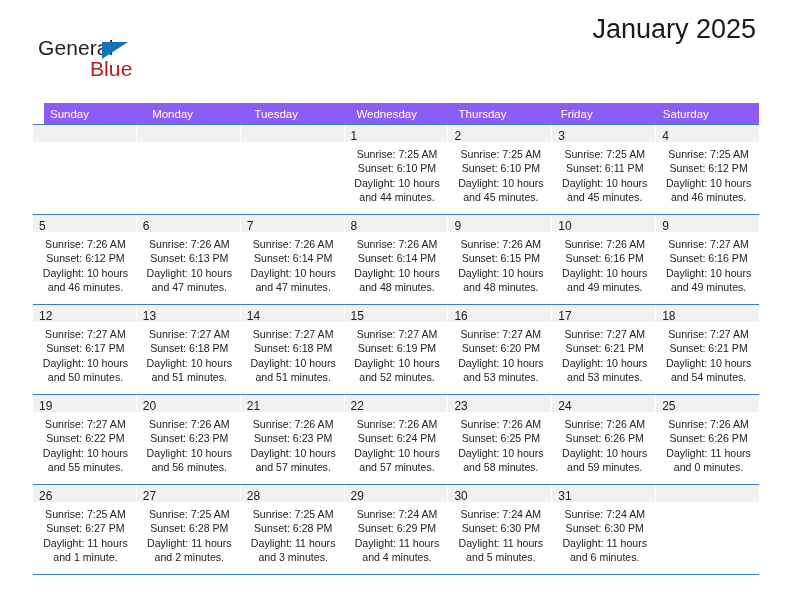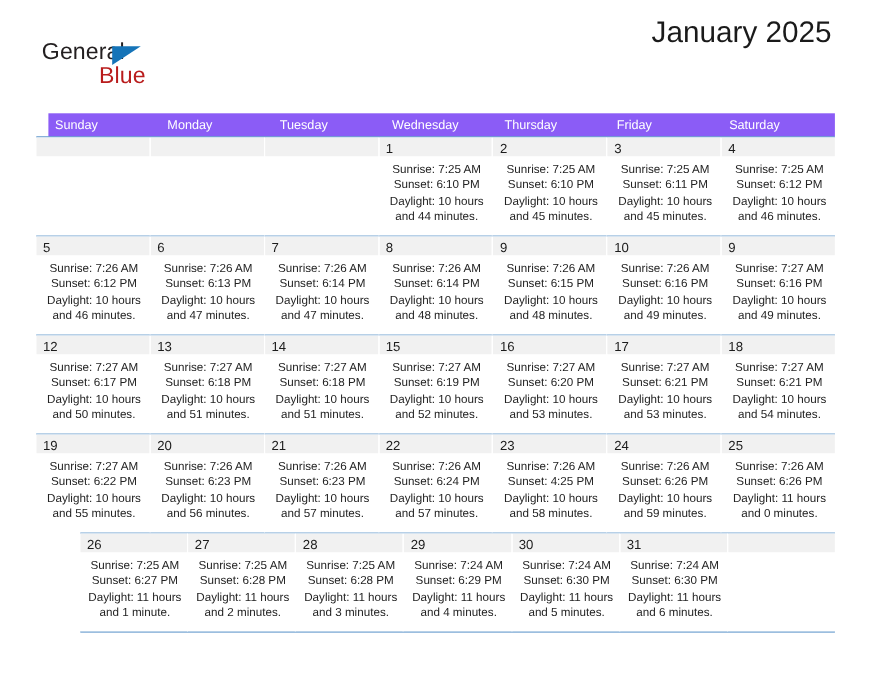--- a/index.html
+++ b/index.html
@@ -107,21 +107,20 @@
     line-height: 14px;
     white-space: nowrap;
   }
   .week {
     display: flex;
     border-top: 1.6px solid #3a7ebf;
     height: 89px;
   }
   .week:last-child {
     border-bottom: 1.6px solid #3a7ebf;
-    margin-left: 40px;
   }
   .cell {
     flex: 1 1 0;
     box-sizing: border-box;
     position: relative;
     background: #ffffff;
     border-right: 1px solid #ffffff;
     overflow: hidden;
   }
   .cell:last-child { border-right: none; }
@@ -389,21 +388,21 @@
               <div class="cell-line">Sunrise: 7:26 AM</div>
               <div class="cell-line">Sunset: 6:24 PM</div>
               <div class="cell-line">Daylight: 10 hours</div>
               <div class="cell-line">and 57 minutes.</div>
             </div>
           </div>
           <div class="cell">
             <div class="daynum-strip"><span class="daynum">23</span></div>
             <div class="cell-body">
               <div class="cell-line">Sunrise: 7:26 AM</div>
-              <div class="cell-line">Sunset: 4:25 PM</div>
+              <div class="cell-line">Sunset: 6:25 PM</div>
               <div class="cell-line">Daylight: 10 hours</div>
               <div class="cell-line">and 58 minutes.</div>
             </div>
           </div>
           <div class="cell">
             <div class="daynum-strip"><span class="daynum">24</span></div>
             <div class="cell-body">
               <div class="cell-line">Sunrise: 7:26 AM</div>
               <div class="cell-line">Sunset: 6:26 PM</div>
               <div class="cell-line">Daylight: 10 hours</div>

